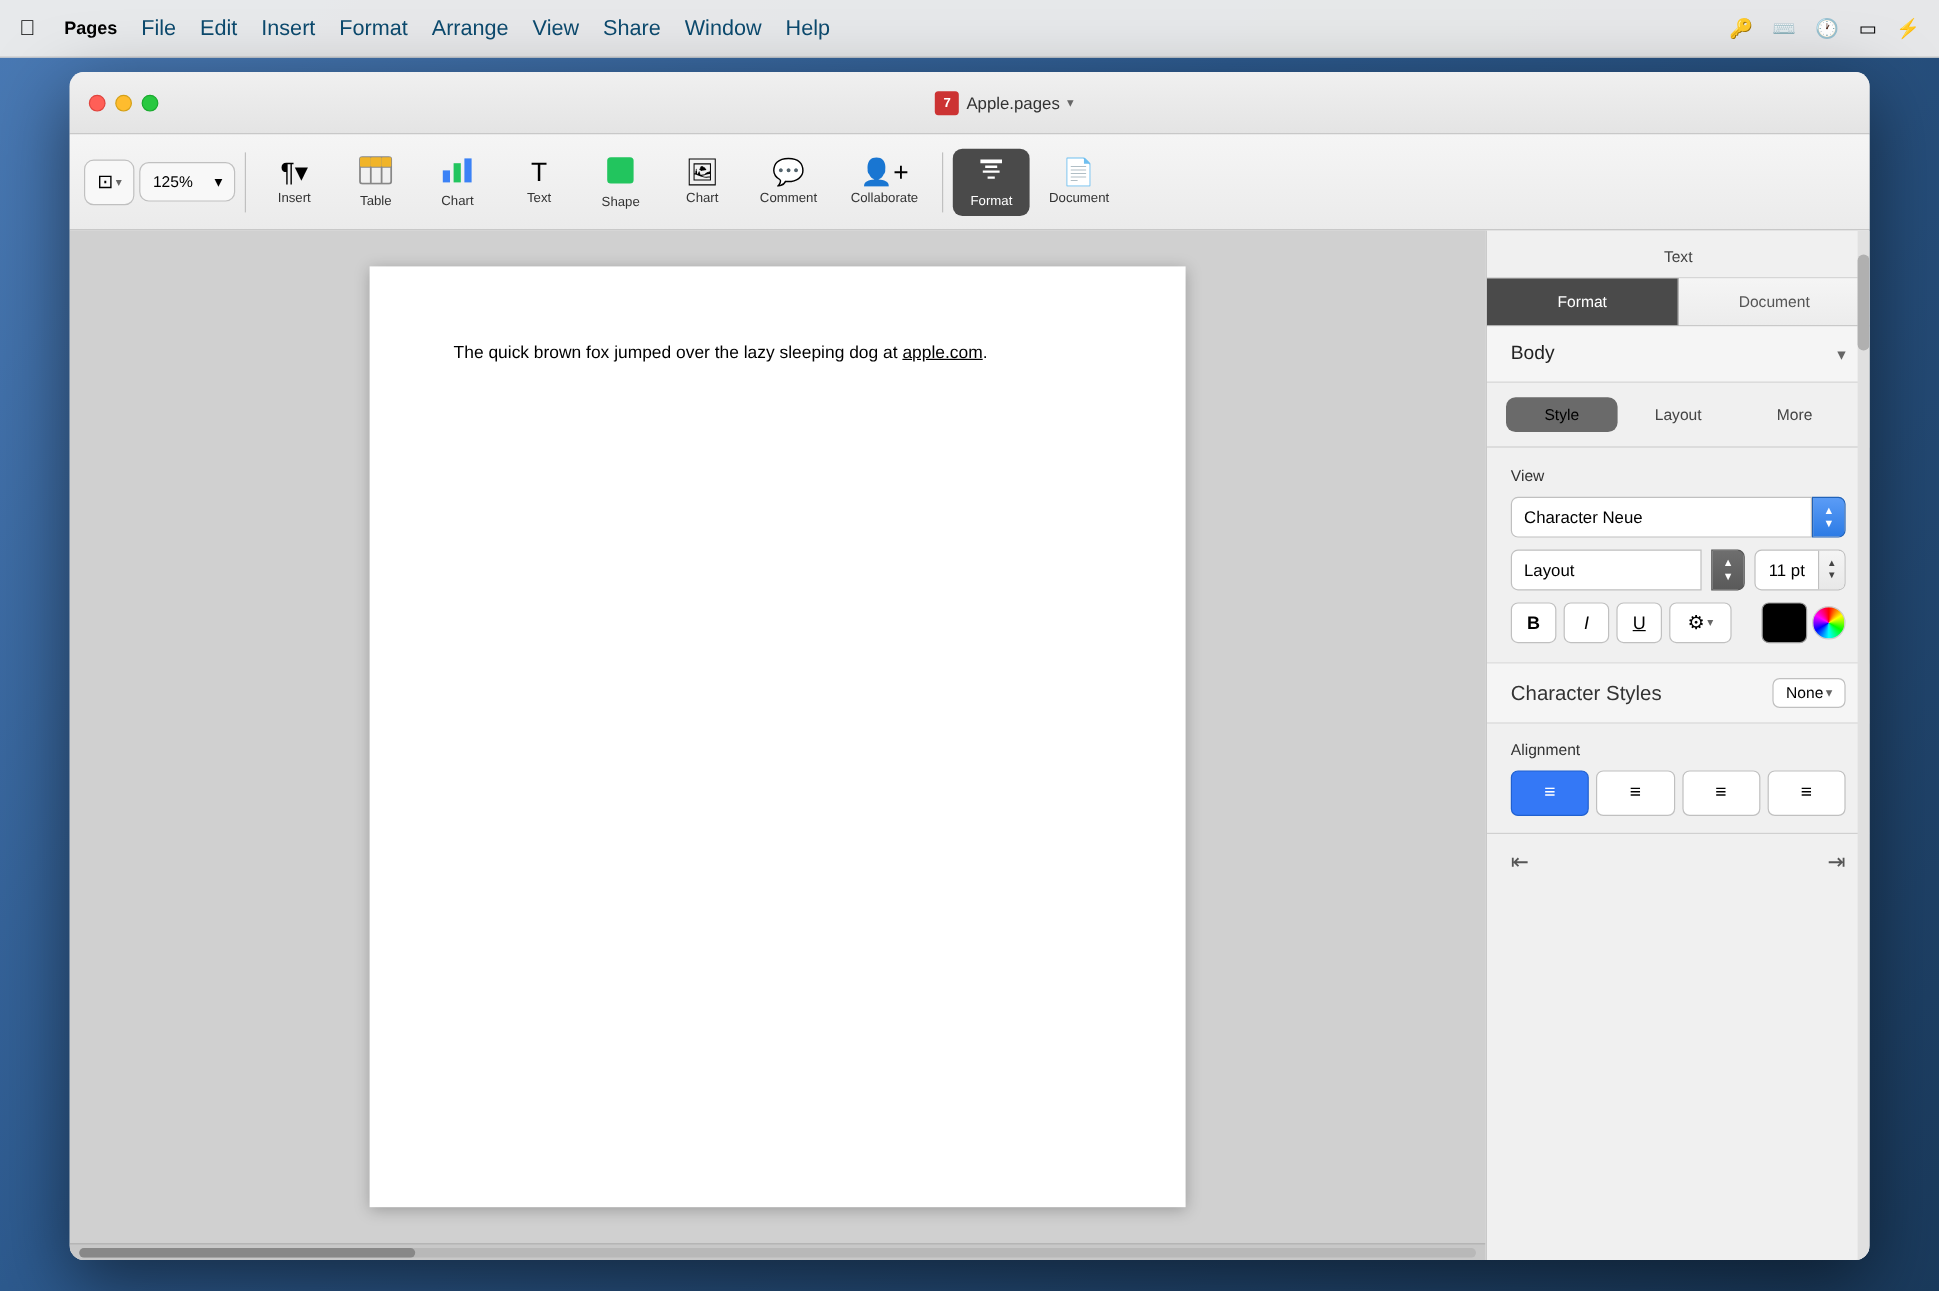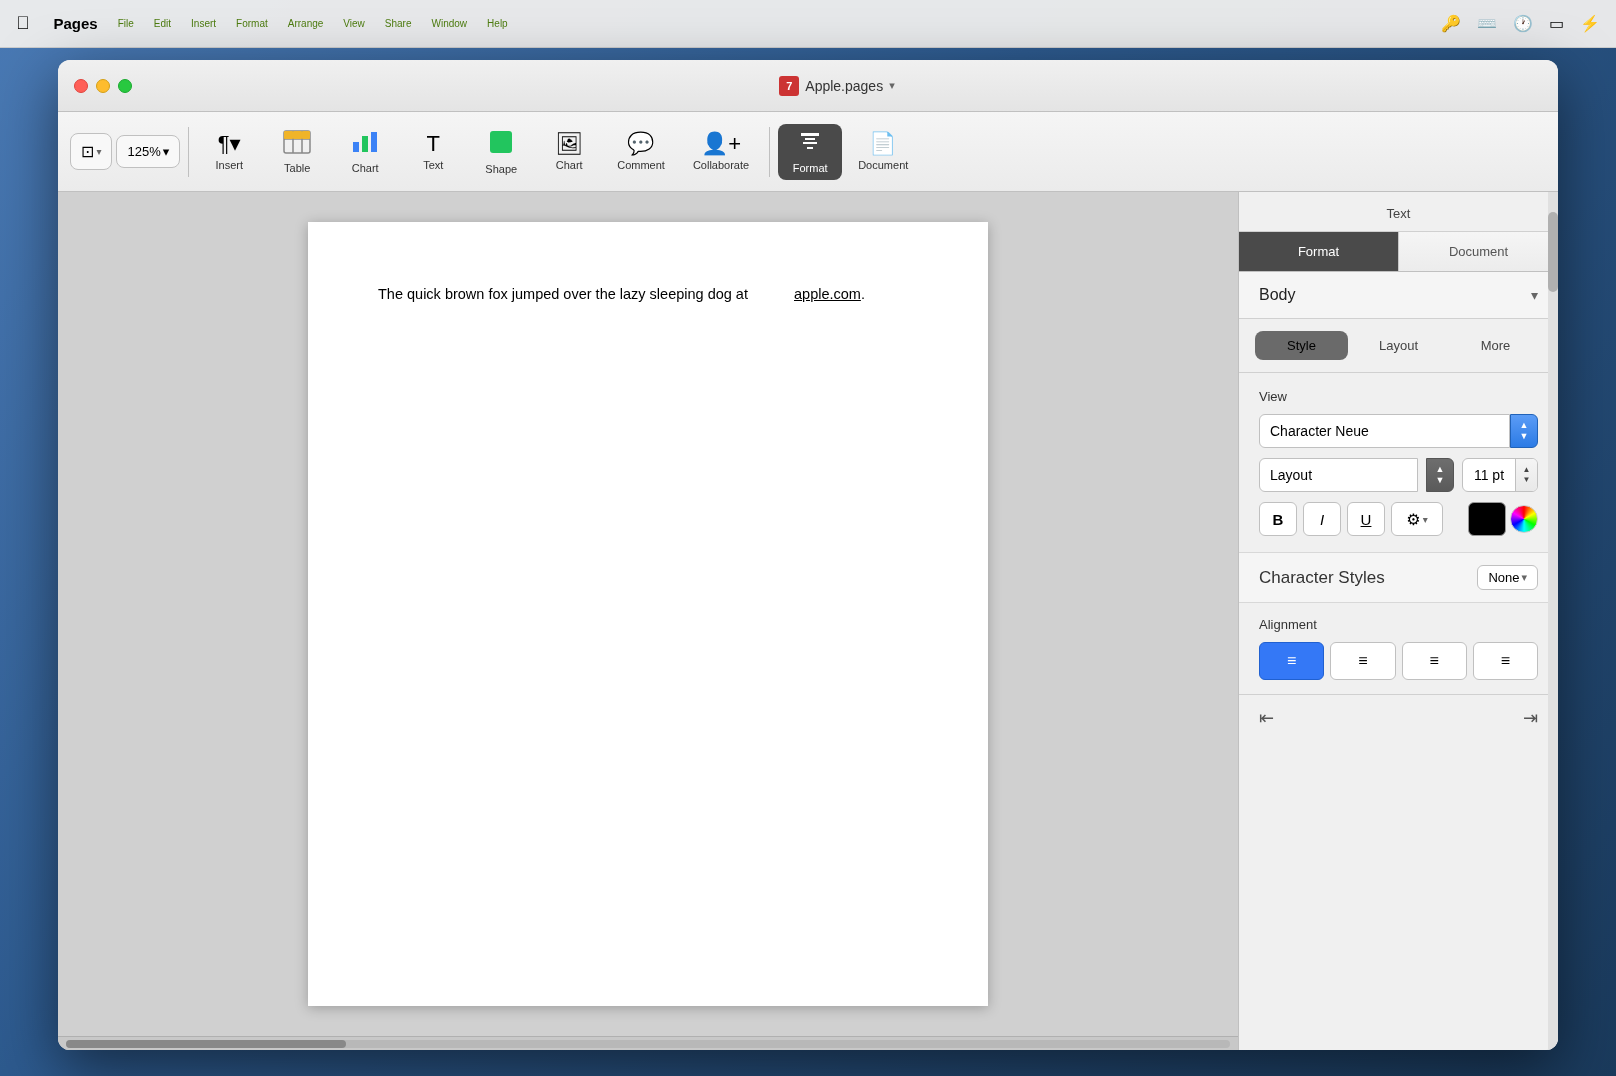--- a/index.html
+++ b/index.html
@@ -27,22 +27,22 @@
     }
     .menubar-apple {
       font-size: 18px;
       margin-right: 4px;
     }
     .menubar-app {
       font-weight: 700;
       font-size: 15px;
     }
     .menubar-item {
-      font-size: 10px;
-      color: #4d7c0f;
+      font-size: 18px;
+      color: #0c4a6e;
     }
     .menubar-right {
       margin-left: auto;
       display: flex;
       gap: 16px;
       align-items: center;
       font-size: 16px;
     }
 
     
@@ -163,21 +163,21 @@
       background: #f8f8f8;
       cursor: pointer;
     }
     .view-btn-icon { font-size: 16px; }
     .view-btn-arrow { font-size: 10px; color: #666; }
 
     
     .zoom-btn {
       display: flex;
       align-items: center;
-      gap: 2px;
+      gap: 18px;
       padding: 8px 10px;
       border: 1px solid #c0c0c0;
       border-radius: 8px;
       background: #f8f8f8;
       cursor: pointer;
       font-size: 13px;
     }
 
     
     .main-area {
@@ -214,21 +214,20 @@
       color: #000;
       flex-shrink: 0;
     }
     .doc-text {
       font-size: 14.5px;
       line-height: 1.7;
     }
     .doc-link {
       text-decoration: underline;
       color: #000;
-      margin-left: 42px;
     }
 
     
     .canvas-scrollbar {
       height: 14px;
       background: #c8c8c8;
       display: flex;
       align-items: center;
       padding: 0 8px;
       flex-shrink: 0;

